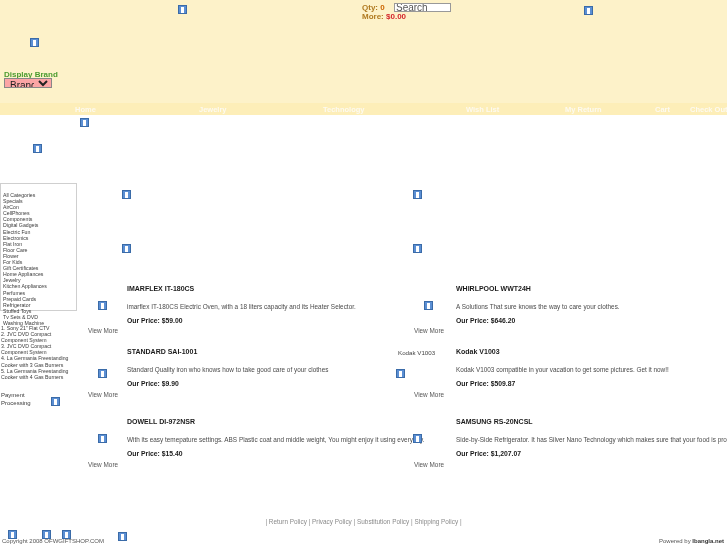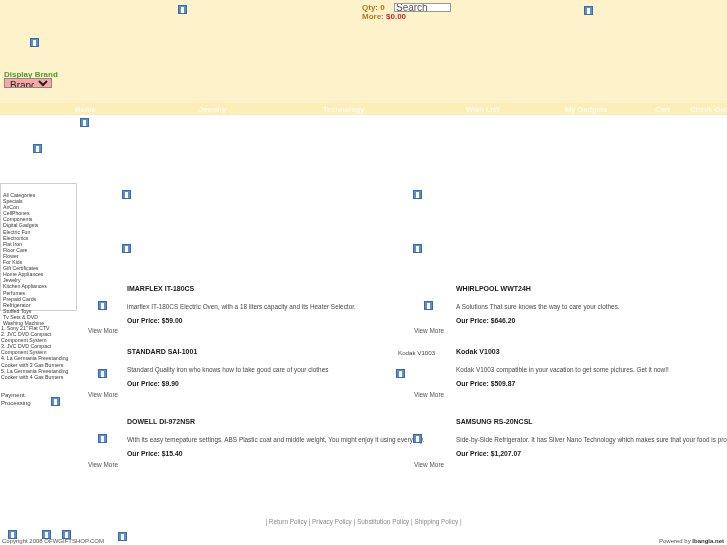--- a/index.html
+++ b/index.html
@@ -202,21 +202,21 @@
     <select class="brandselect">
       <option>Brand</option>
     </select>
   </div>
 
   <div class="nav" id="navbar">
       <span class="navitem" style="left: 75px;">Home</span>
       <span class="navitem" style="left: 199px;">Jewelry</span>
       <span class="navitem" style="left: 323px;">Technology</span>
       <span class="navitem" style="left: 450px; margin-left: 16px;">Wish List</span>
-      <span class="navitem" style="left: 565px;">My Gadgets</span>
+      <span class="navitem" style="left: 565px;">My Return</span>
       <span class="navitem" style="left: 655px;">Cart</span>
       <span class="navitem" style="left: 690px;">Check Out</span>
     </div>
   <span class="brokenimg nav-under-icon"></span>
   <span class="brokenimg sub-icon-a"></span>
 
   <div class="sidebar-box"></div>
   <div class="catlist" id="catlist">
       <div>All Categories</div>
       <div>Specials</div>

